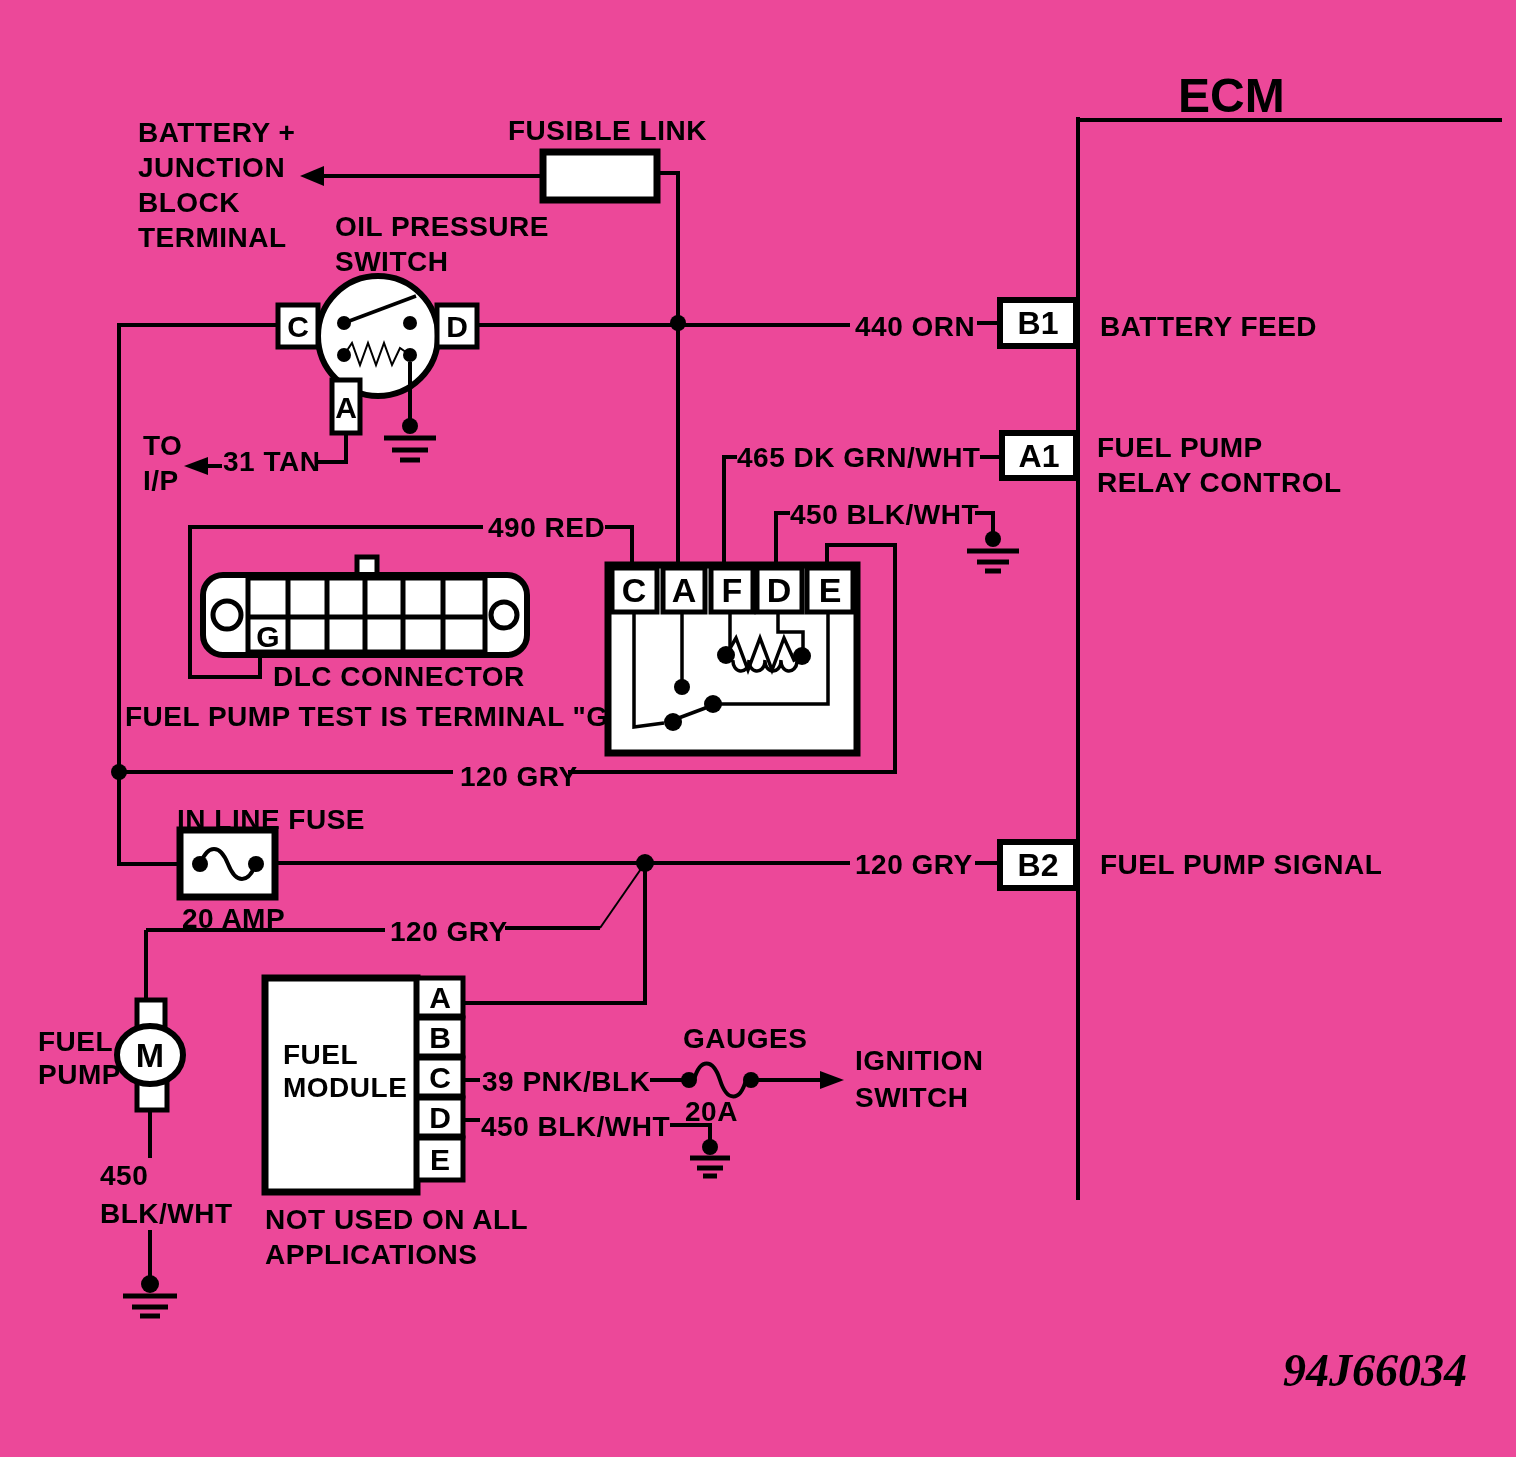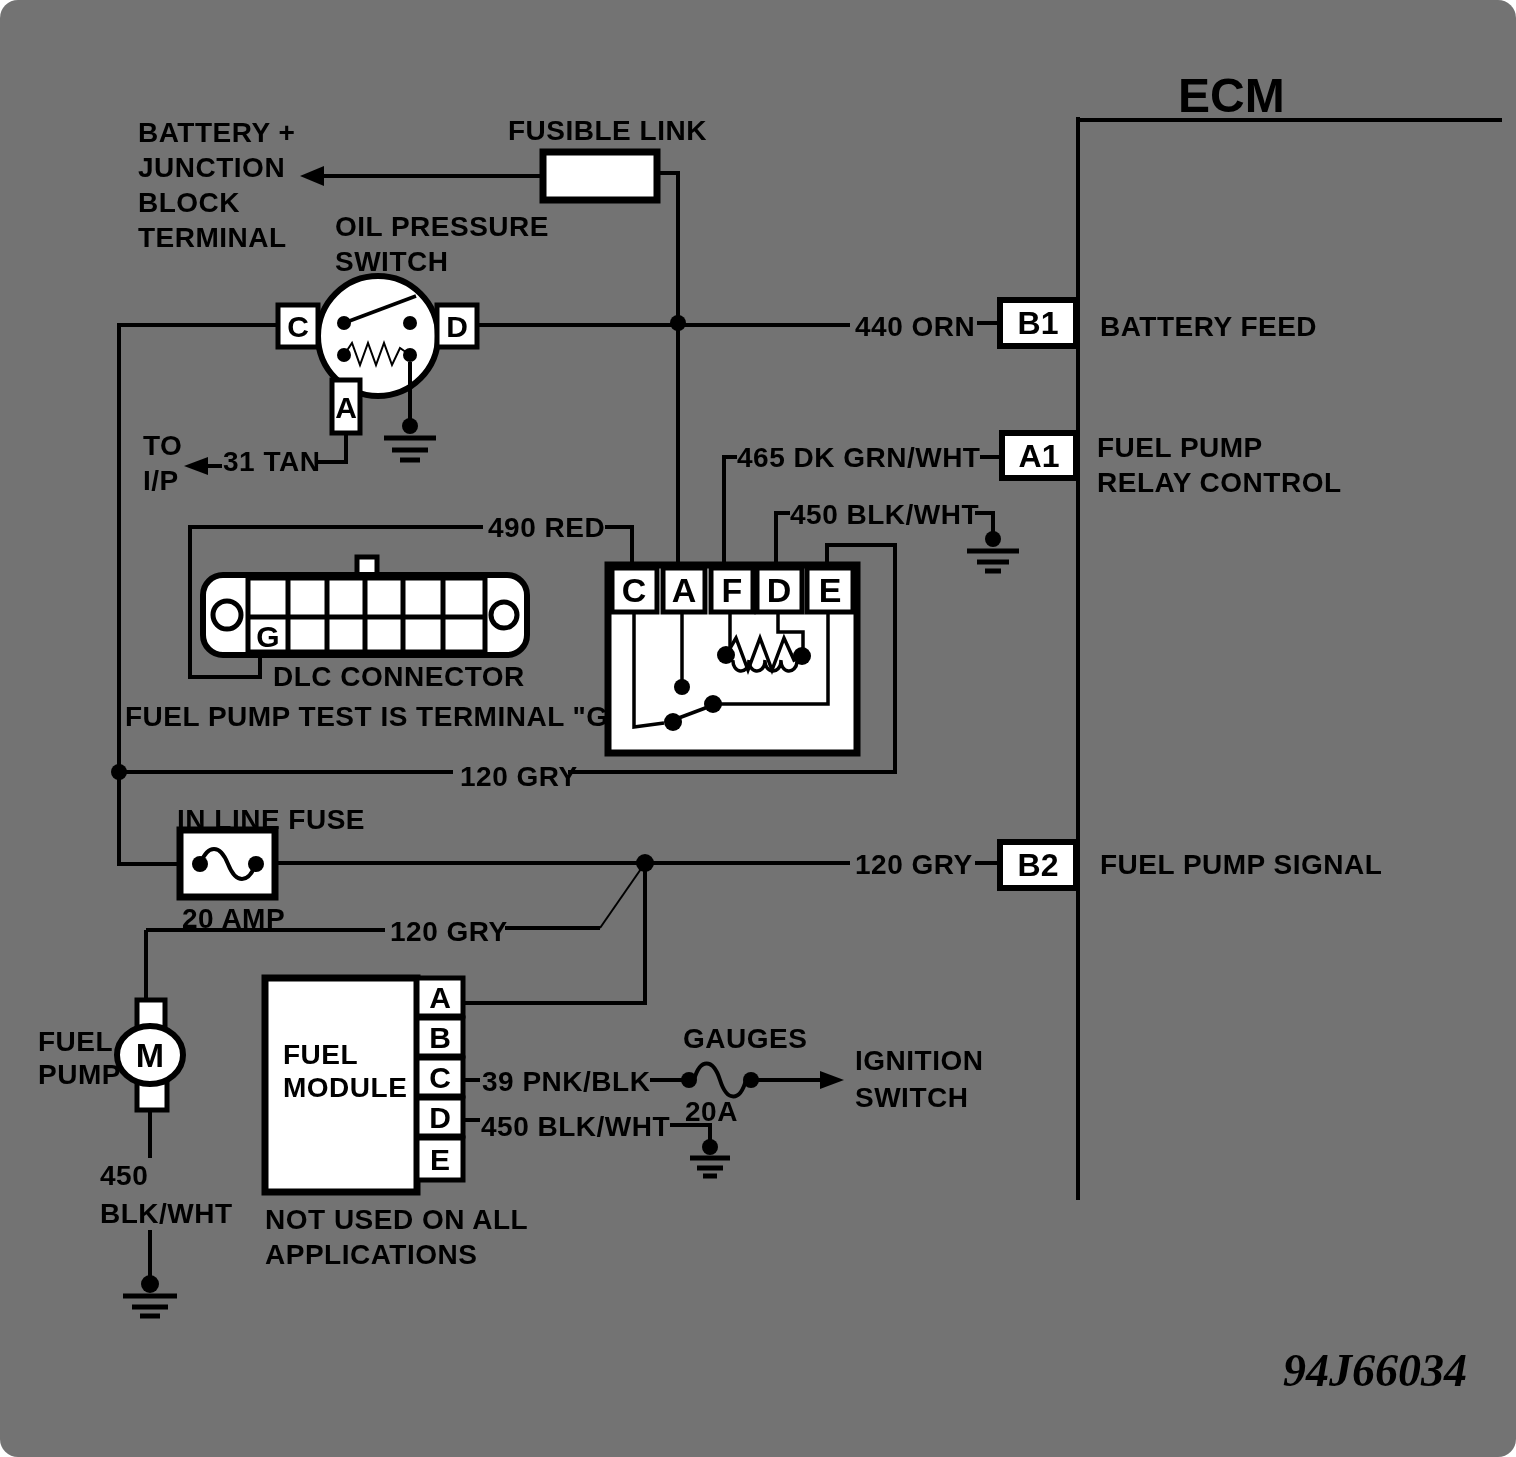--- a/index.html
+++ b/index.html
@@ -1,16 +1,16 @@
 <!DOCTYPE html>
 <html><head>
 <meta charset="utf-8">
 <style>
   html,body{margin:0;padding:0;background:#fff;}
-  #stage{position:relative;width:1516px;height:1457px;background:#737373;overflow:hidden;border-radius:18px;}
+  #stage{position:relative;width:1516px;height:1457px;background:#ec4899;overflow:hidden;}
   svg{display:block;}
   .t{font-family:"Liberation Sans","DejaVu Sans",sans-serif;font-weight:bold;fill:#000;}
   .s28{font-size:28px;letter-spacing:0.5px;}
   .s48{font-size:48px;}
   .tm{text-anchor:middle;}
   .s30{font-size:30px;}
   .s32{font-size:32px;}
   .s34{font-size:34px;}
   .fig{font-family:"Liberation Serif","DejaVu Serif",serif;font-style:italic;font-weight:bold;font-size:46px;fill:#000;}
   .w{stroke:#000;fill:none;stroke-width:4;}

